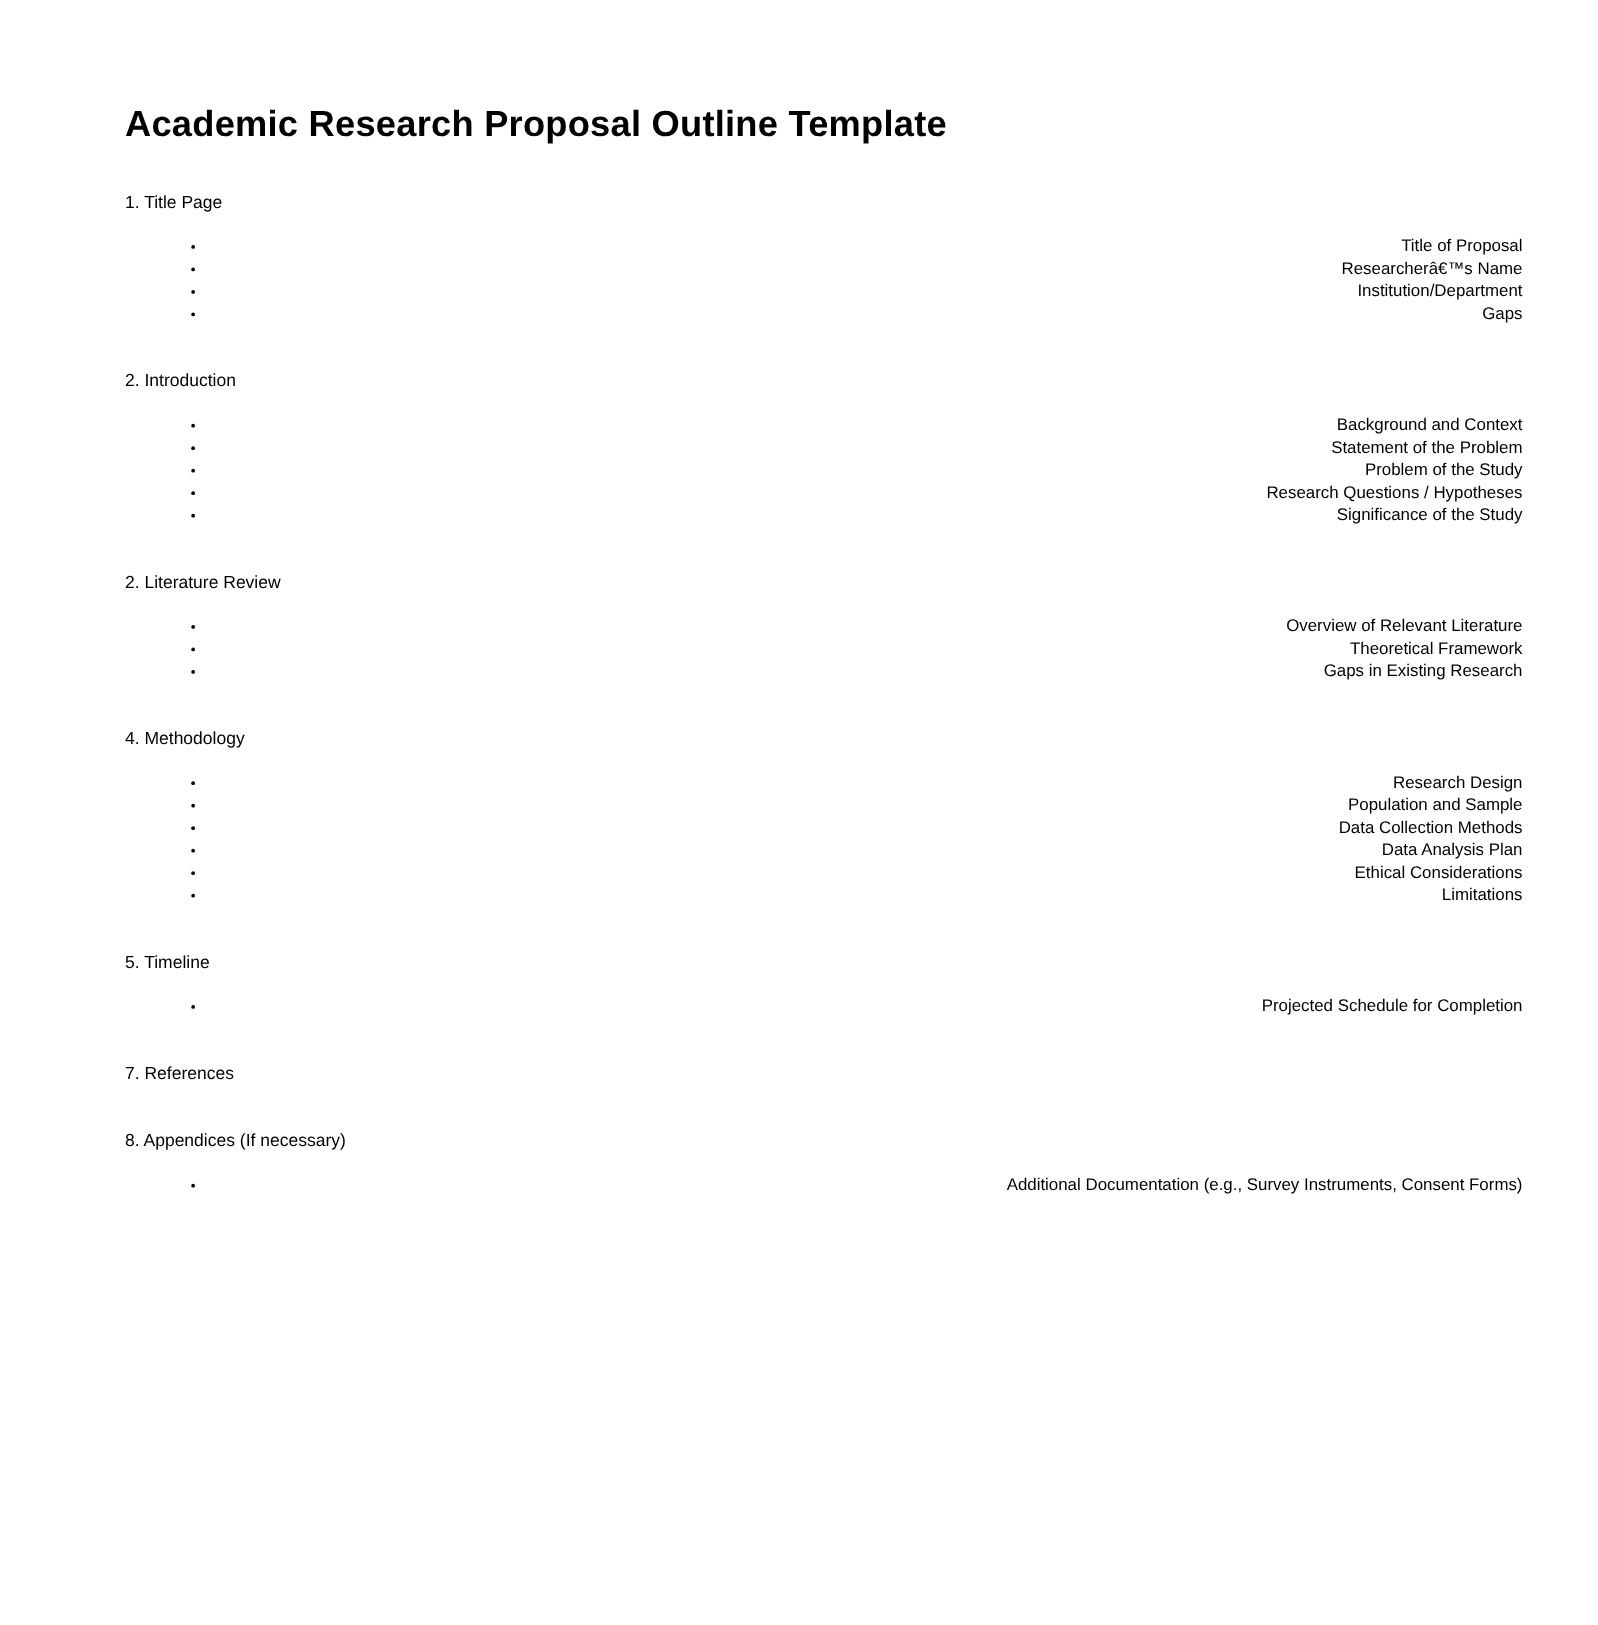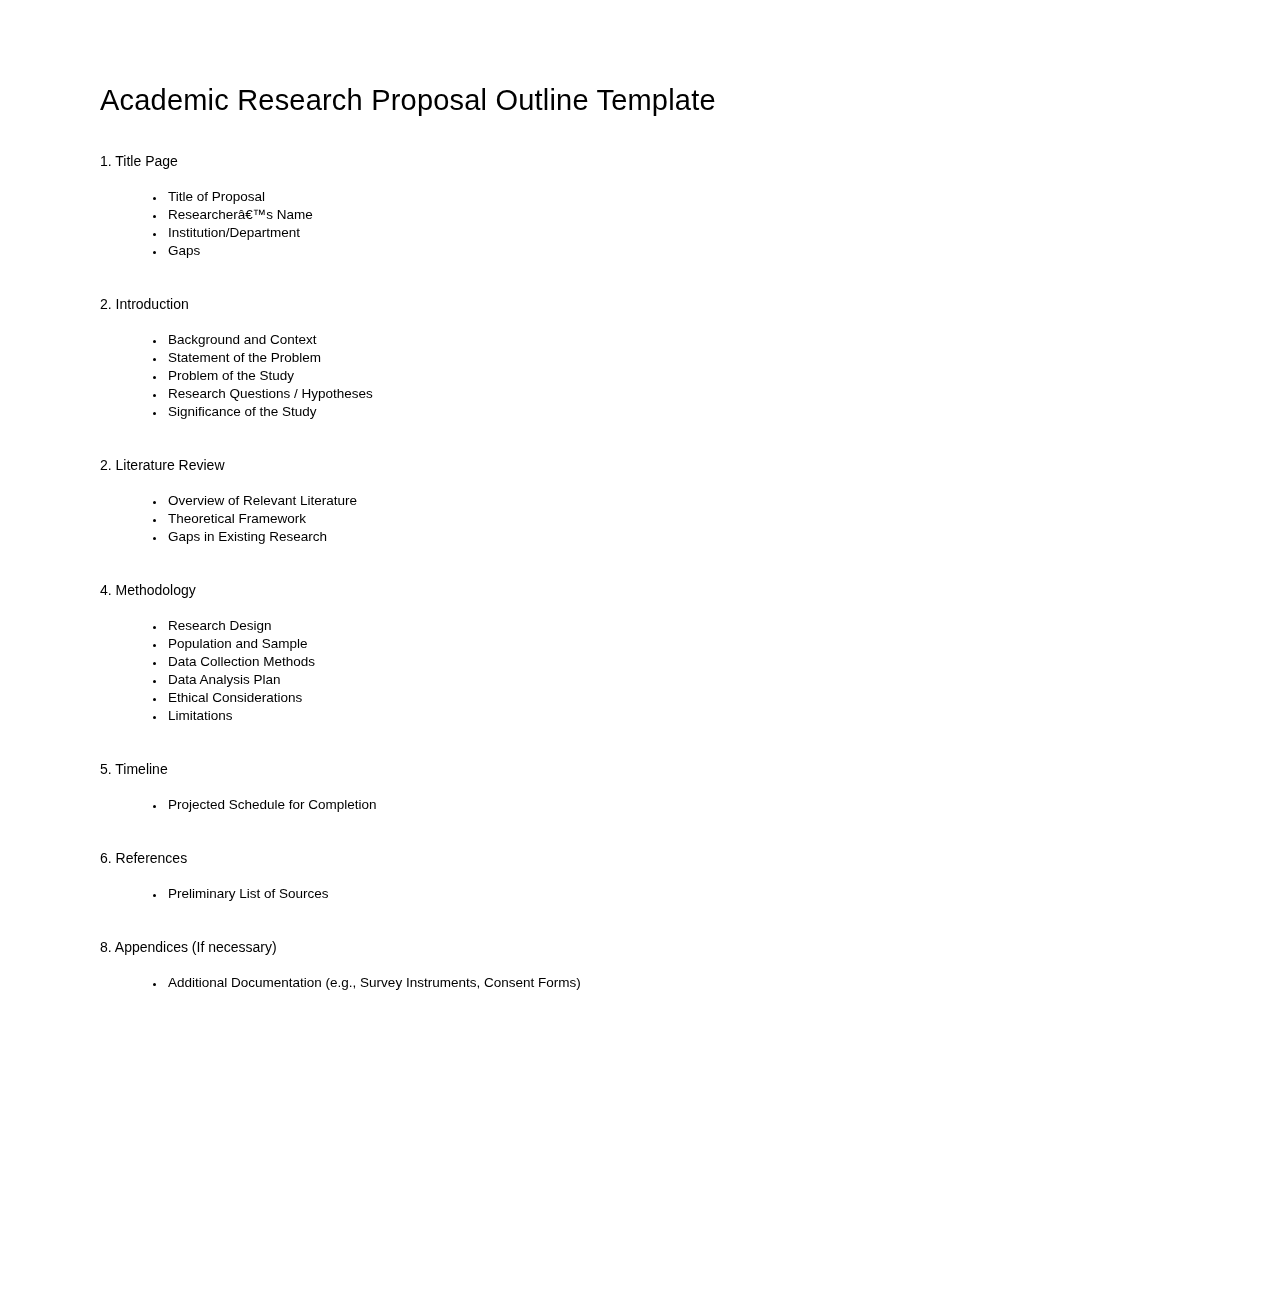--- a/index.html
+++ b/index.html
@@ -11,35 +11,36 @@
     width: 1278px;
     height: 1300px;
     box-sizing: border-box;
     padding: 84px 60px 0 100px;
     font-family: "Liberation Sans", "DejaVu Sans", sans-serif;
     color: #000000;
     -webkit-font-smoothing: antialiased;
   }
   h1.doc-title {
     font-size: 29px;
-    font-weight: 400;
+    font-weight: 700;
     line-height: 33px;
     margin: 0 0 3px 0;
     letter-spacing: 0.2px;
   }
   section.outline-section h2 {
     font-size: 14px;
     font-weight: 400;
     line-height: 20px;
     margin: 34px 0 0 0;
   }
   section.outline-section ul {
     margin: 17px 0 0 0;
     padding: 0 0 0 66px;
     list-style: disc outside;
+    text-align: right;
   }
   section.outline-section li {
     font-size: 13.5px;
     line-height: 18px;
     padding-left: 2px;
   }
   section.outline-section li::marker {
     font-size: 11px;
   }
 </style>
@@ -93,24 +94,21 @@
 
   <section class="outline-section">
     <h2>5. Timeline</h2>
     <ul>
           <li>Projected Schedule for Completion</li>
         </ul>
   </section>
 
 
   <section class="outline-section">
-    <h2>6. References</h2>
-    <ul>
-          <li>Preliminary List of Sources</li>
-        </ul>
+    <h2>7. References</h2>
   </section>
 
   <section class="outline-section">
     <h2>8. Appendices (If necessary)</h2>
     <ul>
           <li>Additional Documentation (e.g., Survey Instruments, Consent Forms)</li>
         </ul>
   </section>
 </div>
 </main>

